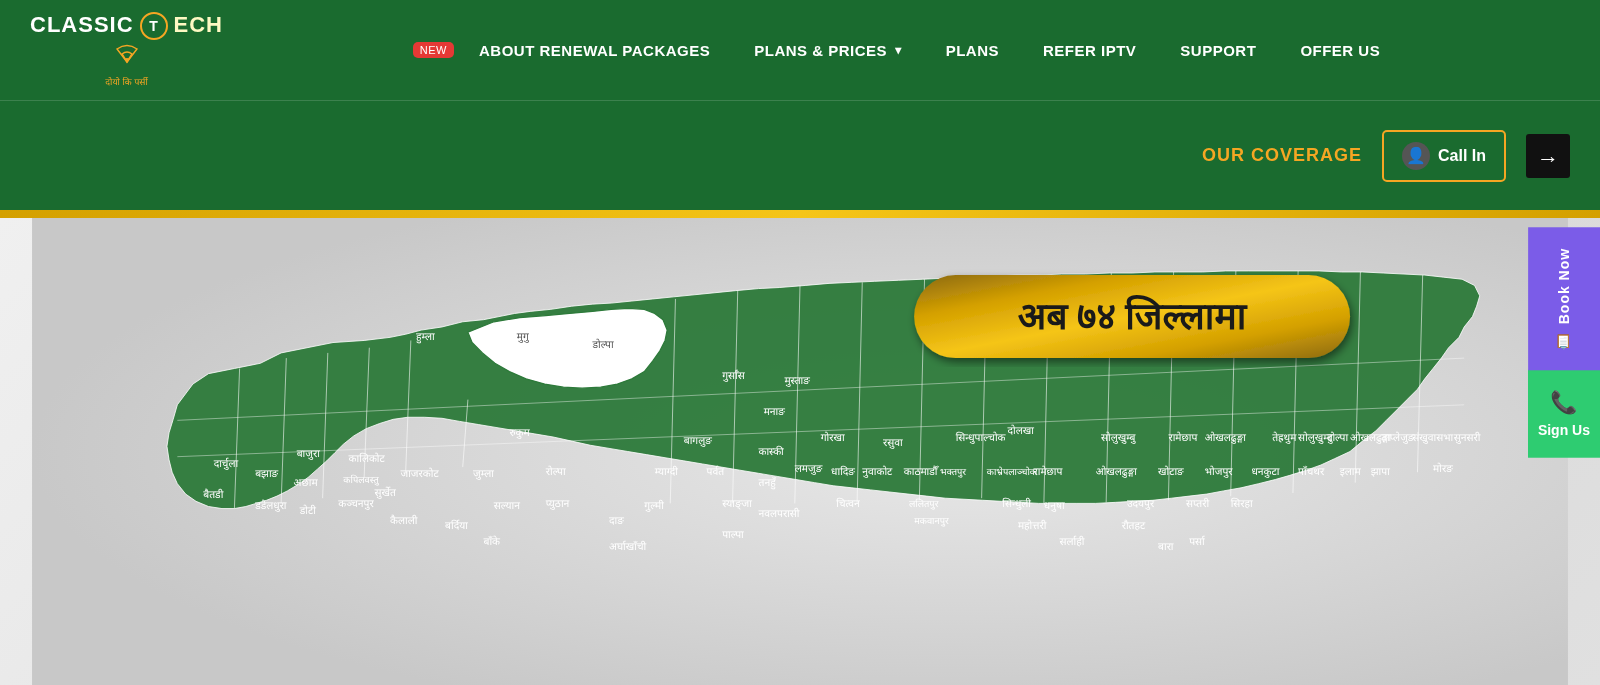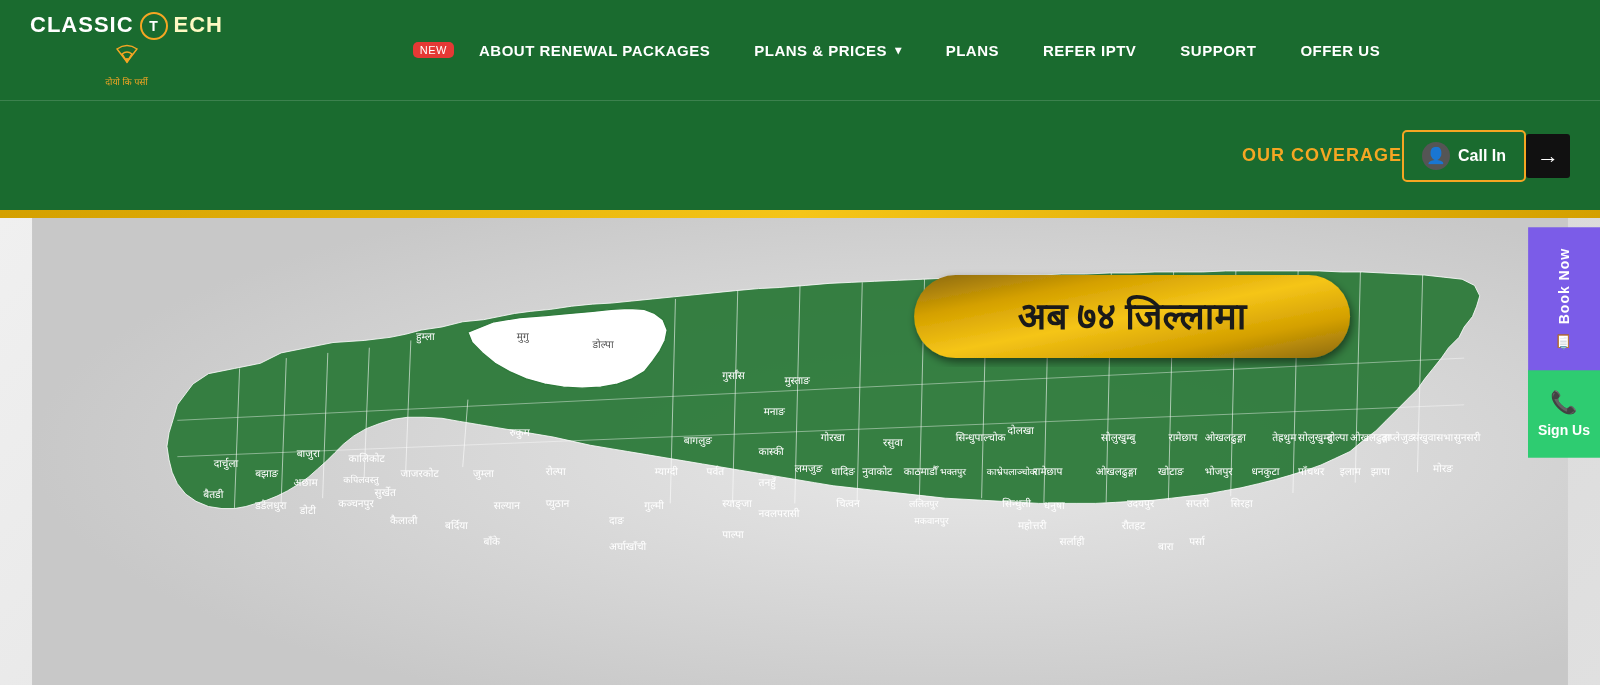--- a/index.html
+++ b/index.html
@@ -74,20 +74,21 @@
     }
 
     
     .second-bar {
       background-color: #1a6b2f;
       height: 110px;
       display: flex;
       align-items: center;
       justify-content: flex-end;
       padding: 14px 30px;
+      gap: 20px;
       border-top: 1px solid rgba(255,255,255,0.15);
     }
     .coverage-link {
       color: #f5a623;
       font-size: 18px;
       font-weight: bold;
       letter-spacing: 1px;
       cursor: pointer;
       text-decoration: none;
     }

